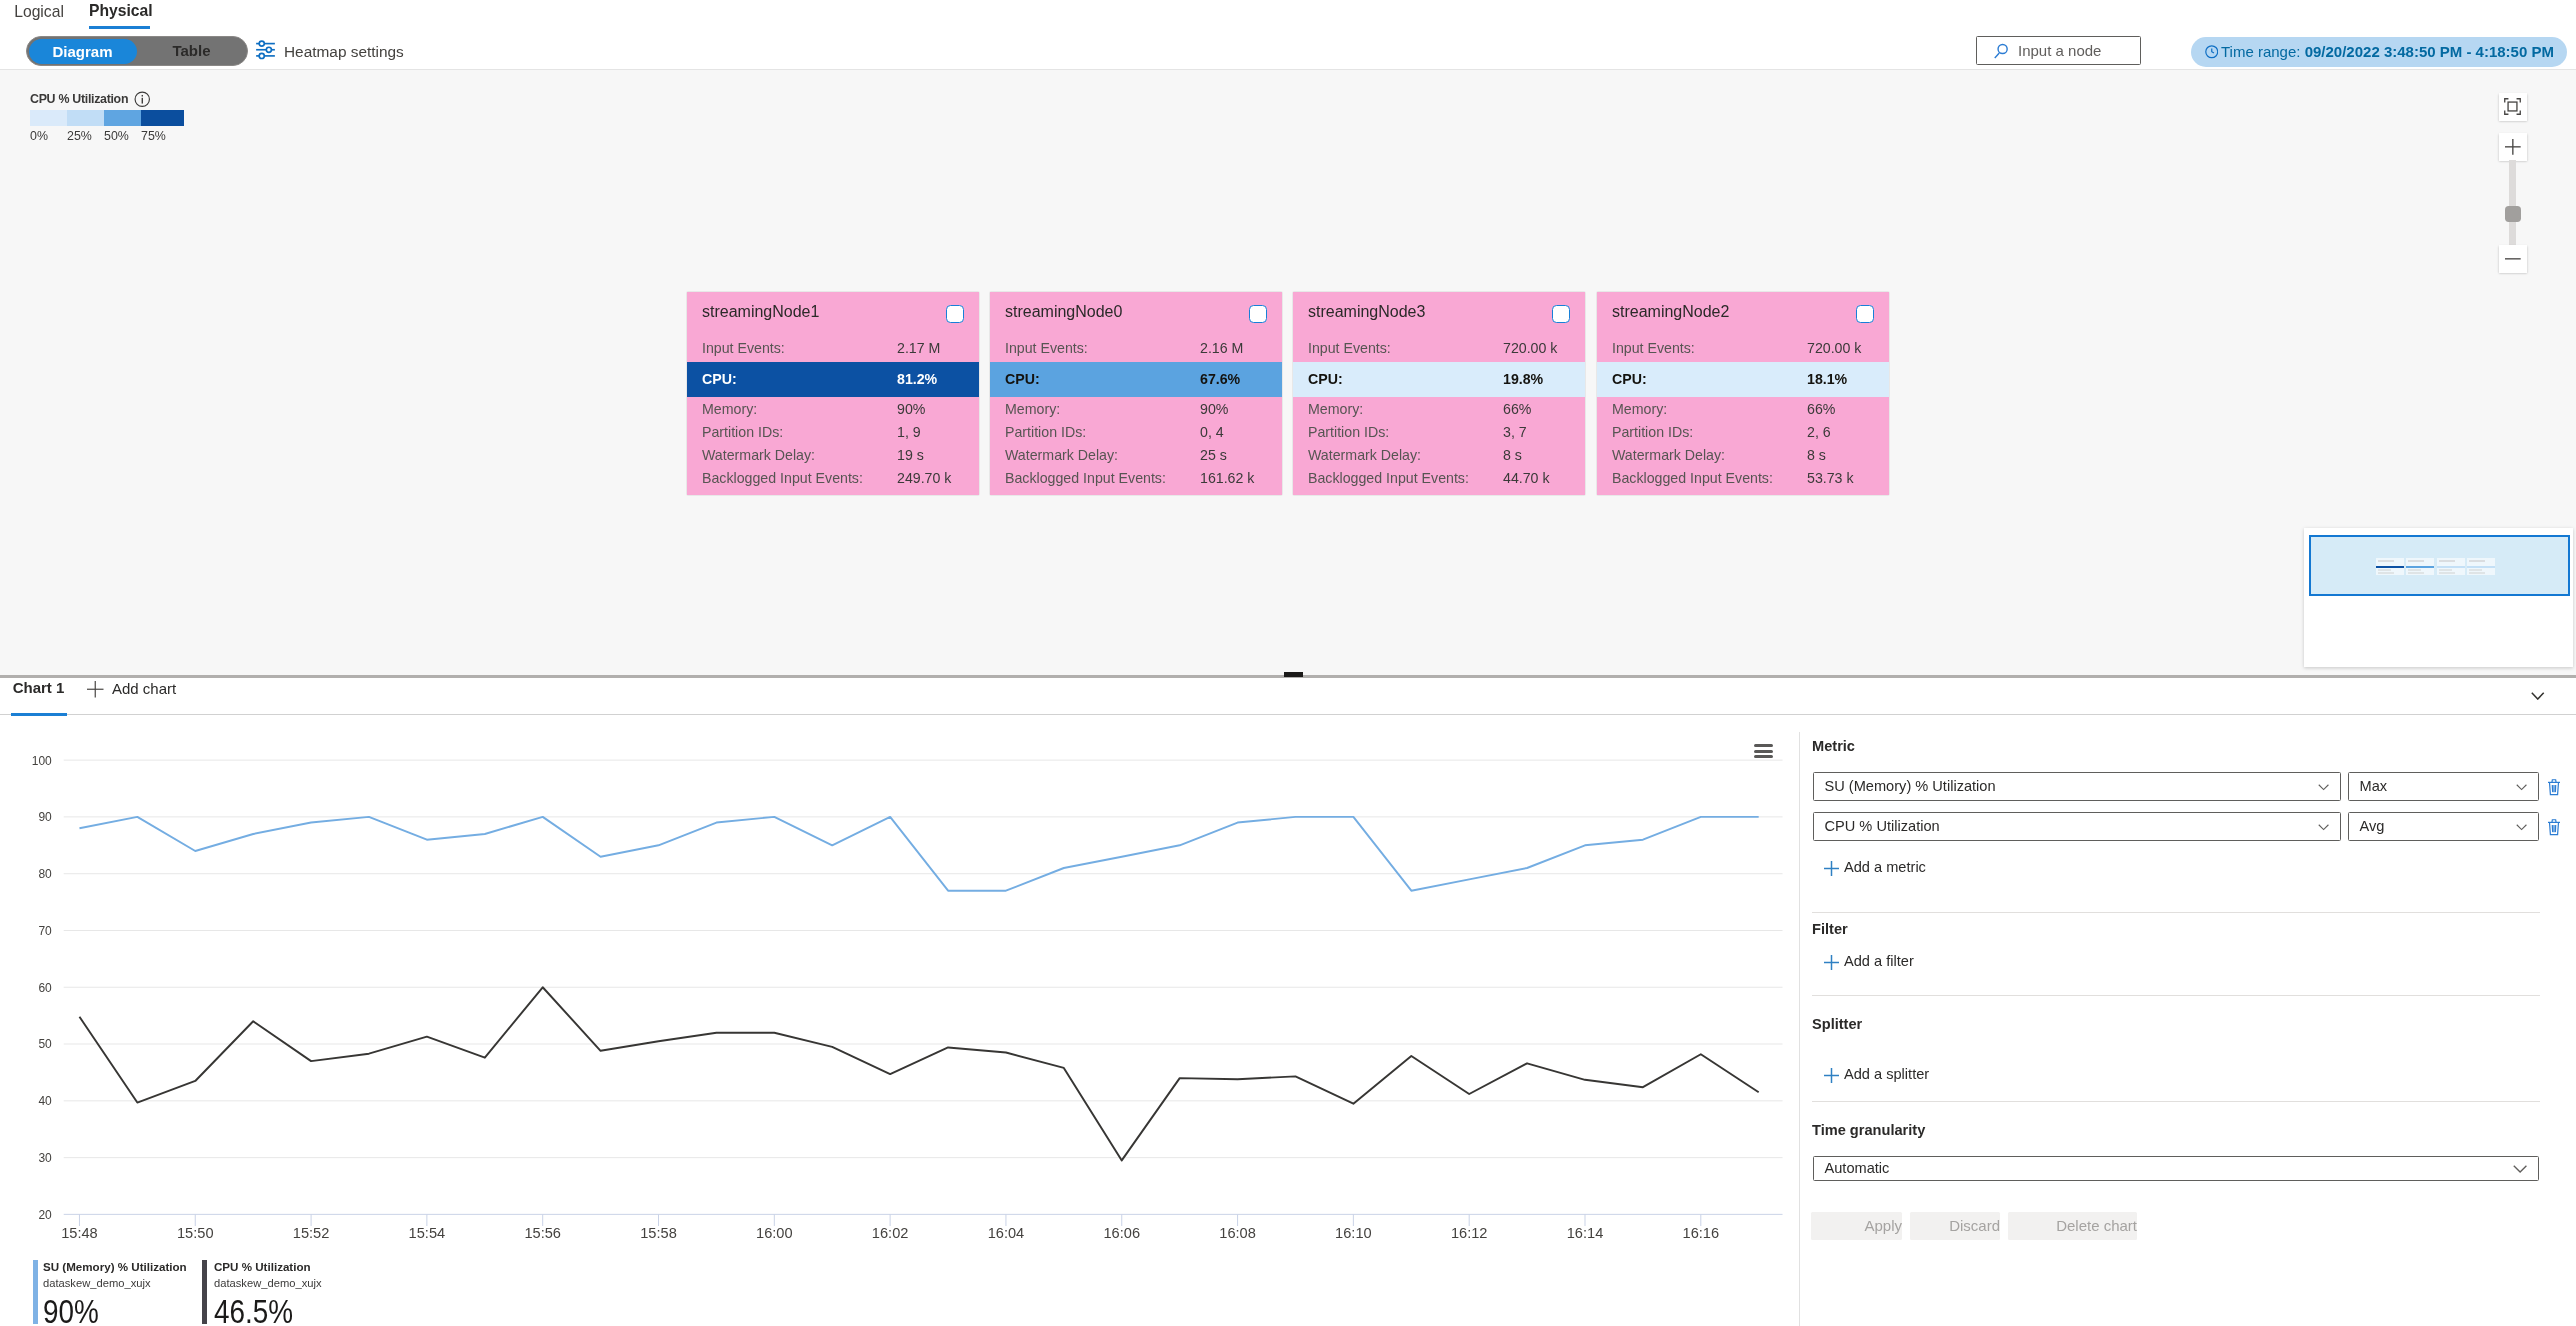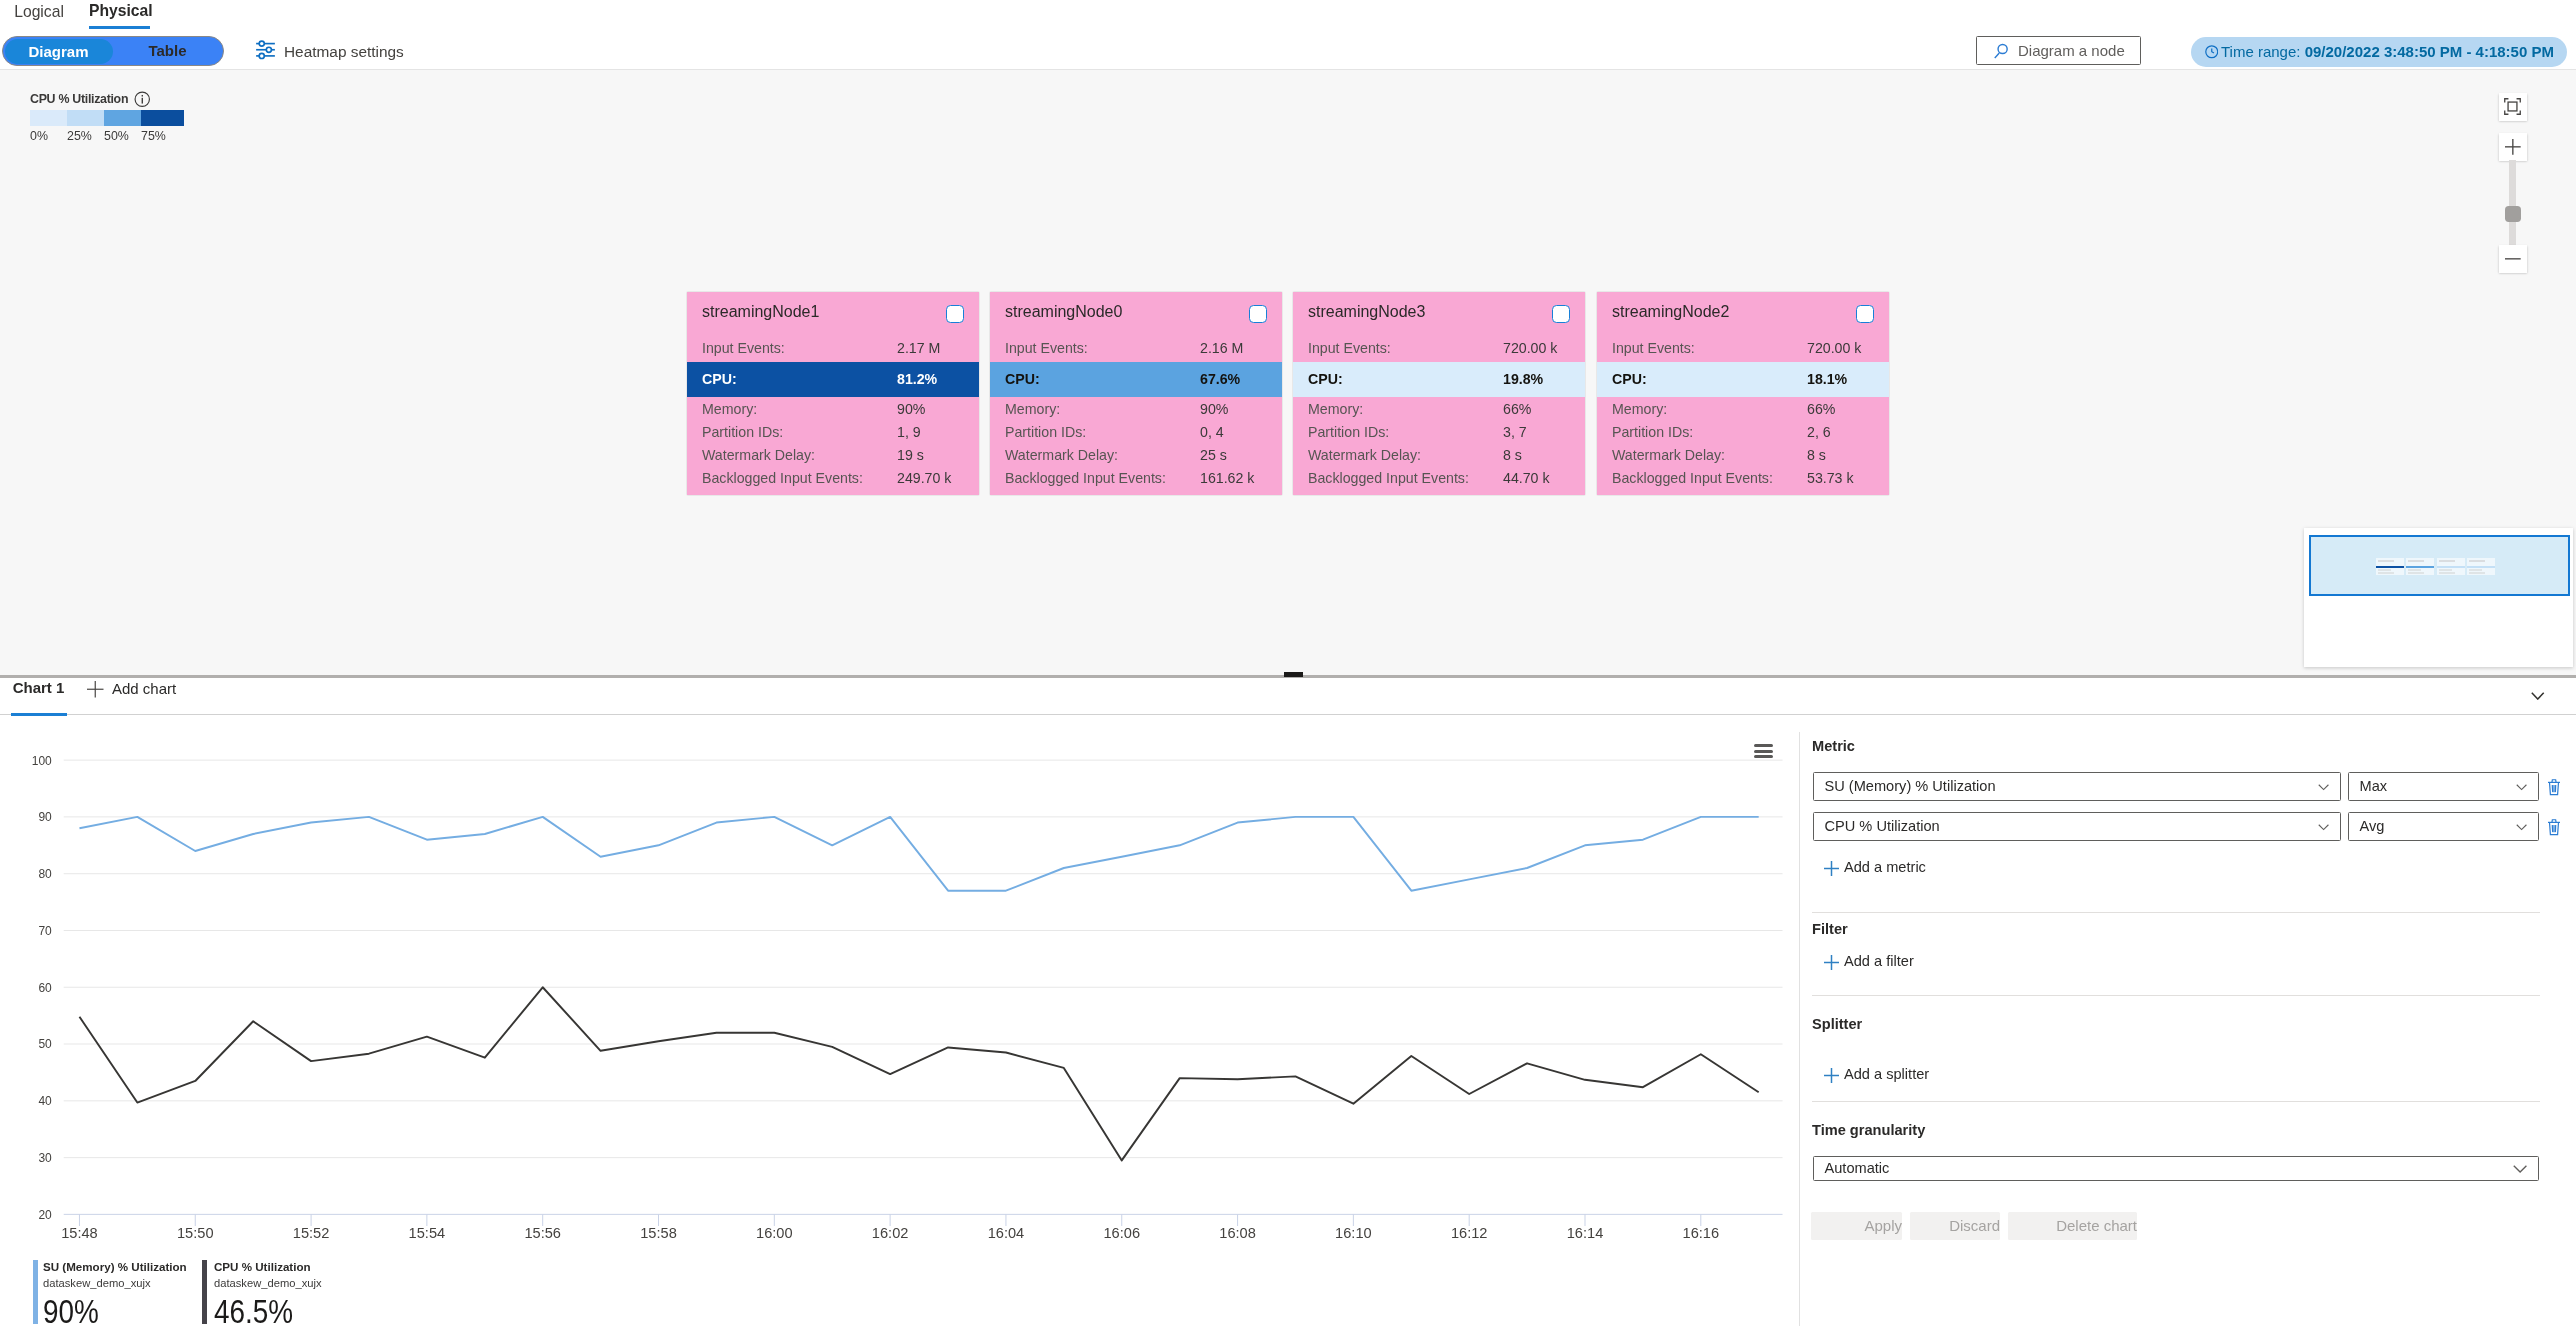--- a/index.html
+++ b/index.html
@@ -8,42 +8,42 @@
 .abs { position:absolute; }
 </style>
 </head>
 <body>
 <div id="page">
 
 <div class="abs" style="left:14.2px; top:3px; font-size:15.7px; color:#44423f;">Logical</div>
 <div class="abs" style="left:89px; top:2.2px; font-size:15.7px; font-weight:bold; color:#2b2a29;">Physical</div>
 <div class="abs" style="left:89px; top:26px; width:61px; height:3px; background:#1b7fd4;"></div>
 
-<div class="abs" style="left:2px; top:36px; width:222px; height:30px; border:0.7px solid #8a8886; border-radius:15px; background:#3b82f6;">
+<div class="abs" style="left:26px; top:36px; width:222px; height:30px; border:0.7px solid #8a8886; border-radius:15px; background:#737373;">
   <div class="abs" style="left:1.5px; top:1.5px; width:108px; height:25.5px; background:#1a86d9; border-radius:12.7px; color:#fff; font-weight:bold; font-size:15px; text-align:center; line-height:25.5px;">Diagram</div>
   <div class="abs" style="left:109px; top:0px; width:111px; height:28.5px; font-size:15px; font-weight:bold; color:#2b2a29; text-align:center; line-height:28.5px;">Table</div>
 </div>
 <svg class="abs" style="left:256px; top:40px;" width="19" height="19.5" viewBox="0 0 25 26">
   <g stroke="#0e6ec2" stroke-width="2.2" fill="none">
     <line x1="0" y1="4.8" x2="25" y2="4.8"></line>
     <line x1="0" y1="13" x2="25" y2="13"></line>
     <line x1="0" y1="21.2" x2="25" y2="21.2"></line>
     <circle cx="7.5" cy="4.8" r="3.4" fill="#fff"></circle>
     <circle cx="17" cy="13" r="3.4" fill="#fff"></circle>
     <circle cx="7.5" cy="21.2" r="3.4" fill="#fff"></circle>
   </g>
 </svg>
 <div class="abs" style="left:284px; top:43px; font-size:15.4px; color:#44423f;">Heatmap settings</div>
 
 <div class="abs" style="left:1976px; top:36px; width:165px; height:29px; border:1.1px solid #5f5e5c; border-radius:1.5px; background:#fff;">
   <svg class="abs" style="left:16.5px; top:6px;" width="15" height="15.7" viewBox="0 0 20 21">
         <circle cx="11.5" cy="8" r="6.1" stroke="#2b7cd3" stroke-width="1.9" fill="none"></circle>
         <line x1="7" y1="13.5" x2="1" y2="20" stroke="#2b7cd3" stroke-width="1.9"></line>
       </svg>
-  <div class="abs" style="left:41px; top:5.2px; font-size:15px; color:#605e5c;">Diagram a node</div>
+  <div class="abs" style="left:41px; top:5.2px; font-size:15px; color:#605e5c;">Input a node</div>
 </div>
 
 <div class="abs" style="left:2191px; top:37px; width:376px; height:30px; border-radius:15px; background:#b6d7f2;">
   <svg class="abs" style="left:13.5px; top:8.2px;" width="13.5" height="13.5" viewBox="0 0 19 19">
         <circle cx="9.5" cy="9.5" r="8.4" stroke="#0f6fc4" stroke-width="1.7" fill="none"></circle>
         <polyline points="9.5,4.8 9.5,9.5 12.6,11.4" stroke="#0f6fc4" stroke-width="1.7" fill="none"></polyline>
       </svg>
   <div class="abs" style="left:30px; top:6px; font-size:15px; color:#0369a1; white-space:nowrap;">Time range: <b>09/20/2022 3:48:50 PM - 4:18:50 PM</b></div>
 </div>
 

